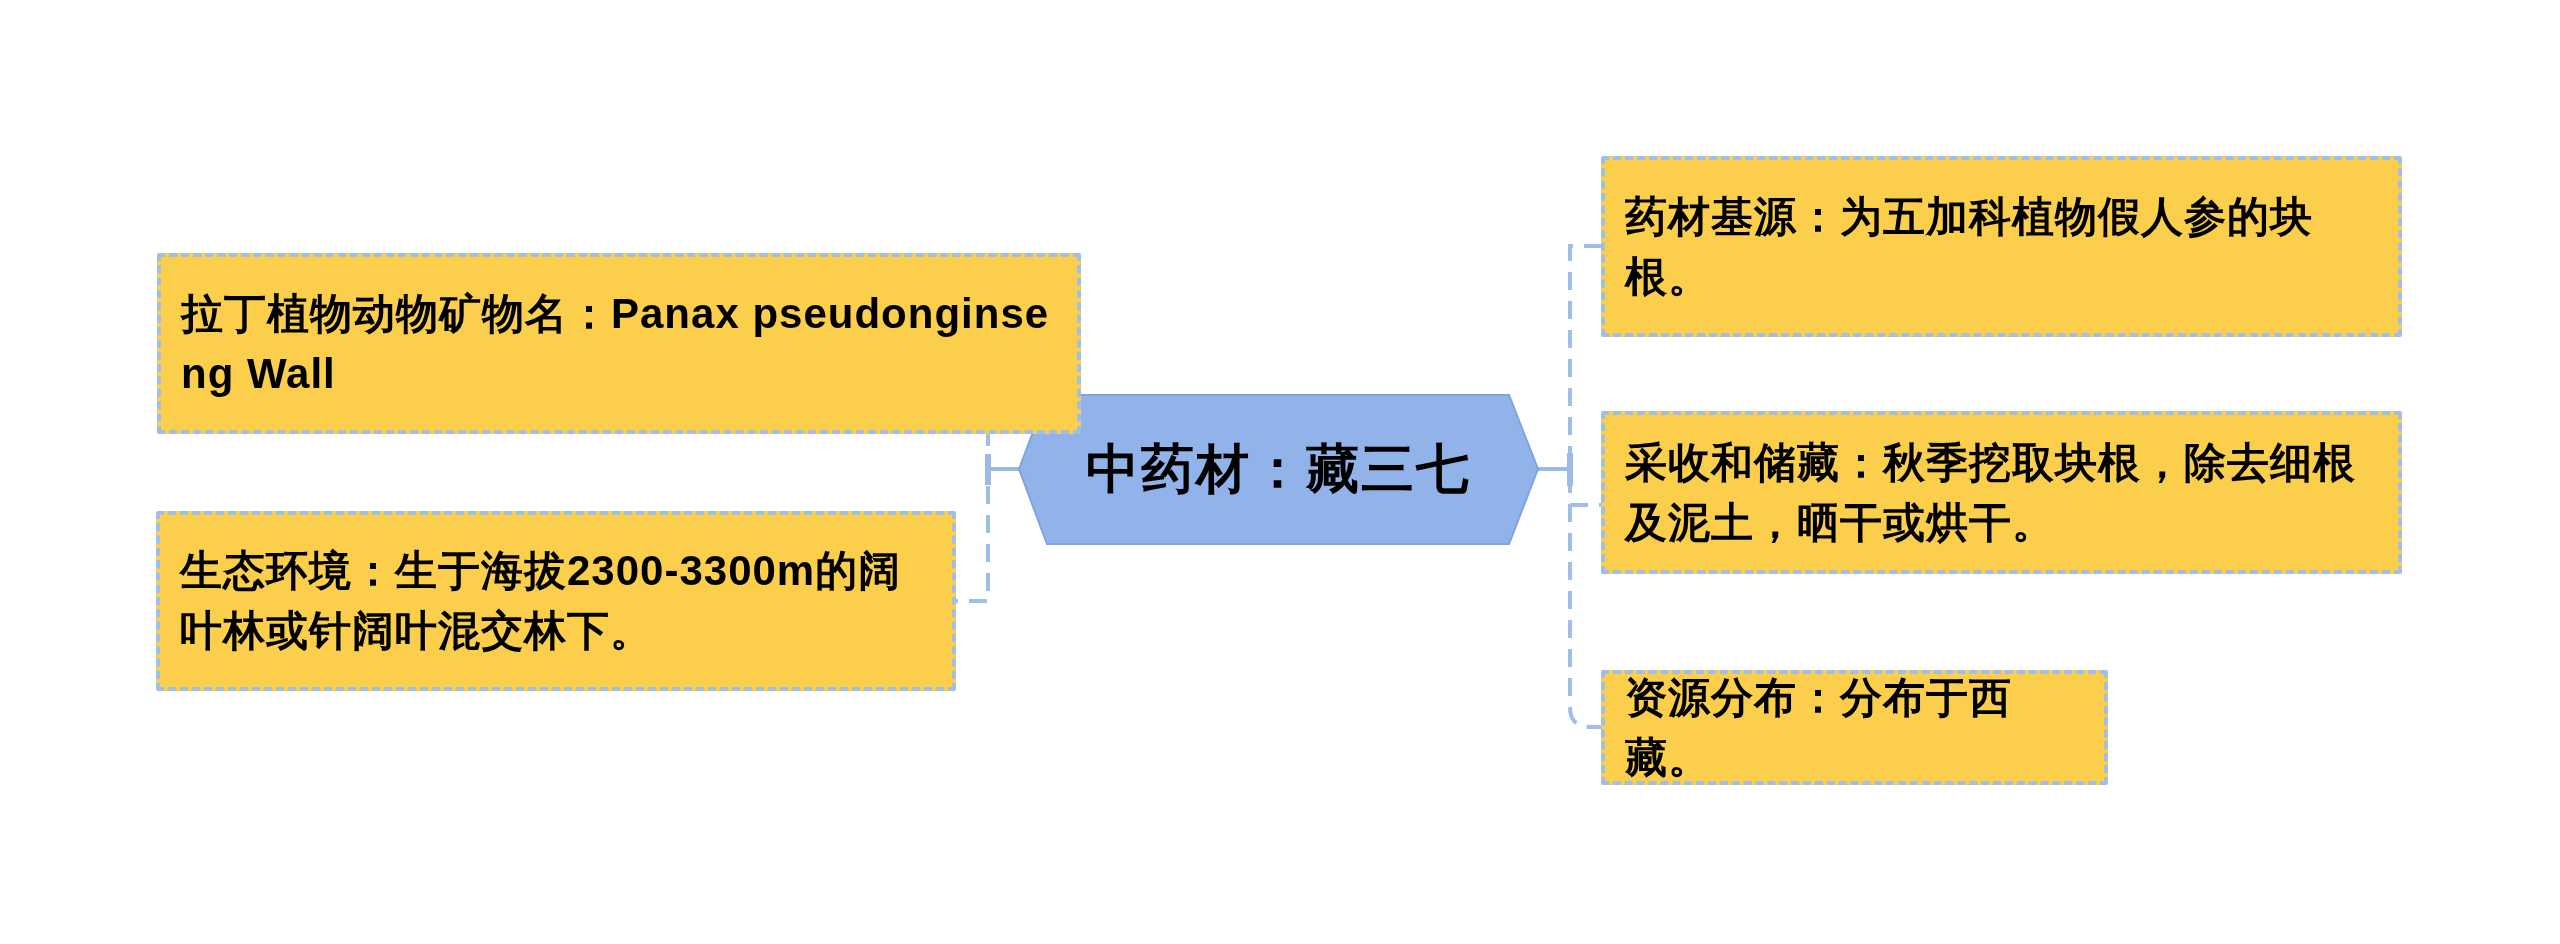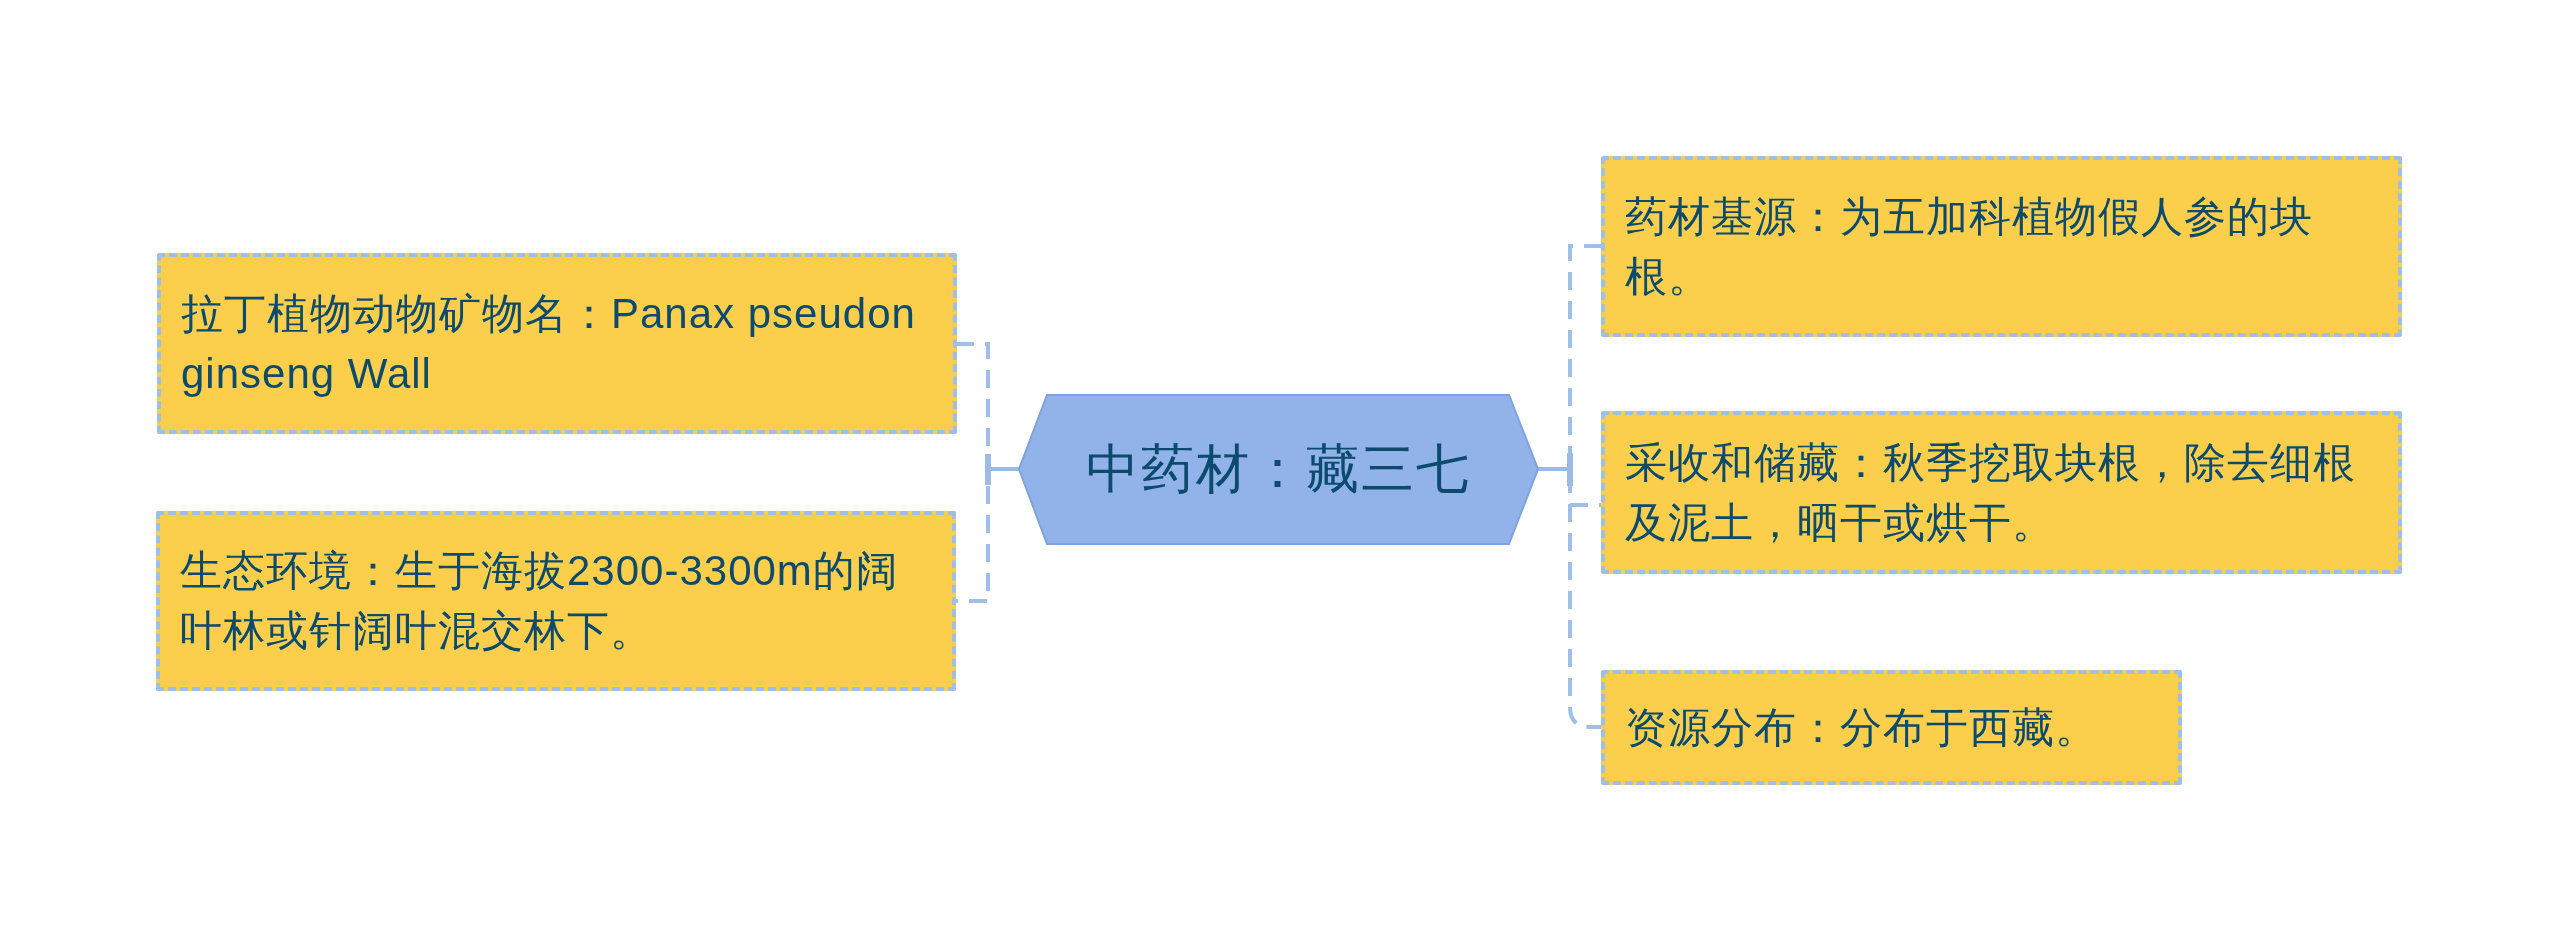--- a/index.html
+++ b/index.html
@@ -13,22 +13,23 @@
   .layer{position:absolute;left:0;top:0;}
   .dash{fill:none;stroke:#9FBEE8;stroke-width:4;stroke-dasharray:18 11;}
   .solid-link{fill:none;stroke:#9CBAE3;stroke-width:4;}
   .tick{stroke:#9CBAE3;stroke-width:6;}
   .hex{fill:#92B2EA;stroke:#7FA3DE;stroke-width:2;}
   .node{
     position:absolute;
     box-sizing:border-box;
     display:flex;
     align-items:center;
-    color:#0c4a6e;
+    color:#000000;
     word-break:break-all;
+    font-weight:bold;
   }
   .leaf{
     background:#FBCF4B;
     border:4px dashed #9FBEE8;
     border-radius:2px;
     padding:0 20px;
     font-size:42px;
     line-height:60px;
     letter-spacing:1px;
   }
@@ -56,23 +57,23 @@
     <path class="solid-link" d="M986,469 H1021"></path>
     <line class="tick" x1="988" y1="454" x2="988" y2="485"></line>
     <path class="solid-link" d="M1536,469 H1571"></path>
     <line class="tick" x1="1570" y1="453" x2="1570" y2="486"></line>
 
     <polygon class="hex" points="1019,469 1047,395 1509,395 1538,469 1509,544 1047,544"></polygon>
   </svg>
 
   <div class="node root-label" style="left:1019px;top:395px;width:519px;height:149px;">中药材：藏三七</div>
 
-  <div class="node leaf" style="left:157px;top:253px;width:800px;height:181px;">拉丁植物动物矿物名：Panax pseudonginseng Wall</div>
+  <div class="node leaf" style="left:157px;top:253px;width:924px;height:181px;">拉丁植物动物矿物名：Panax pseudonginseng Wall</div>
 
   <div class="node leaf" style="left:156px;top:511px;width:800px;height:180px;">生态环境：生于海拔2300-3300m的阔叶林或针阔叶混交林下。</div>
 
   <div class="node leaf" style="left:1601px;top:156px;width:801px;height:181px;">药材基源：为五加科植物假人参的块根。</div>
 
   <div class="node leaf" style="left:1601px;top:411px;width:801px;height:163px;">采收和储藏：秋季挖取块根，除去细根及泥土，晒干或烘干。</div>
 
-  <div class="node leaf" style="left:1601px;top:670px;width:581px;height:115px;">资源分布：分布于西藏。</div>
+  <div class="node leaf" style="left:1601px;top:670px;width:507px;height:115px;">资源分布：分布于西藏。</div>
 
 </div>
 
 </body></html>

